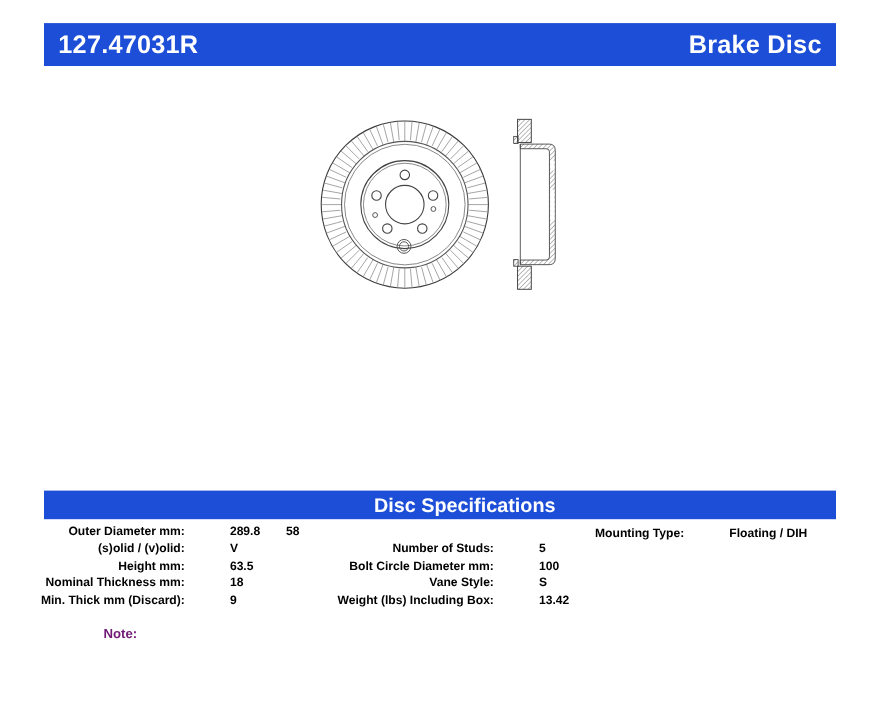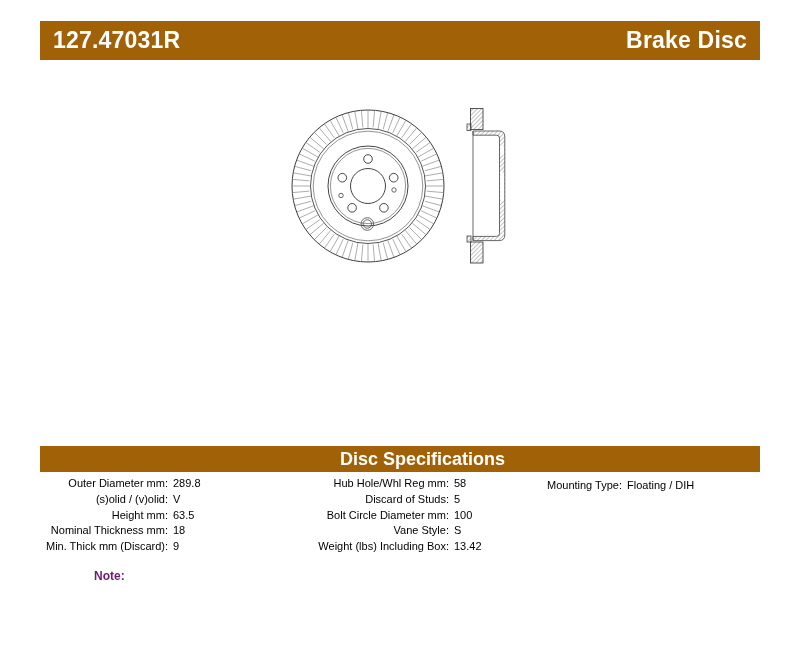--- a/index.html
+++ b/index.html
@@ -1,36 +1,36 @@
 <!DOCTYPE html>
 <html><head>
 <meta charset="utf-8">
 <style>
   html,body{margin:0;padding:0;}
   body{
     width:800px;height:655px;position:relative;background:#ffffff;
     font-family:"Liberation Sans",sans-serif;overflow:hidden;
   }
   .bar{
-    position:absolute;left:40px;width:720px;background:#a16207;color:#fff;
+    position:absolute;left:40px;width:720px;background:#1d4ed8;color:#fff;
     box-sizing:border-box;font-weight:bold;
   }
   .bar-header{
     top:21px;height:39px;display:flex;justify-content:space-between;
     align-items:center;padding:0 13px;font-size:23px;letter-spacing:0.2px;
   }
   .bar-specs{
     top:446px;height:26px;text-align:center;font-size:18px;line-height:26px;padding-left:45px;
   }
   .drawing{position:absolute;left:255px;top:88px;}
   .spec-col{position:absolute;color:#000;}
   .col-left{left:20px;top:476px;}
   .col-mid{left:255px;top:476px;}
   .col-right{left:515px;top:478px;}
-  .spec-row{display:flex;font-size:11px;font-weight:normal;line-height:15.8px;white-space:nowrap;}
+  .spec-row{display:flex;font-size:11px;font-weight:bold;line-height:15.8px;white-space:nowrap;gap:36px;}
   .spec-label{display:inline-block;text-align:right;}
   .col-left  .spec-label{width:148px;}
   .col-mid   .spec-label{width:194px;}
   .col-right .spec-label{width:107px;}
   .spec-value{margin-left:5px;}
   .note{
     position:absolute;left:94px;top:569px;font-size:12px;font-weight:bold;color:#701a75;
   }
 </style>
 </head>
@@ -187,25 +187,24 @@
     <span class="spec-value">18</span>
   </div>
   <div class="spec-row">
     <span class="spec-label">Min. Thick mm (Discard):</span>
     <span class="spec-value">9</span>
   </div>
 </div>
 
 <div class="spec-col col-mid">
   <div class="spec-row">
-    <span class="spec-label">Hub Hole/Whl Reg mm:</span>
     <span class="spec-value">58</span>
   </div>
   <div class="spec-row">
-    <span class="spec-label">Discard of Studs:</span>
+    <span class="spec-label">Number of Studs:</span>
     <span class="spec-value">5</span>
   </div>
   <div class="spec-row">
     <span class="spec-label">Bolt Circle Diameter mm:</span>
     <span class="spec-value">100</span>
   </div>
   <div class="spec-row">
     <span class="spec-label">Vane Style:</span>
     <span class="spec-value">S</span>
   </div>

